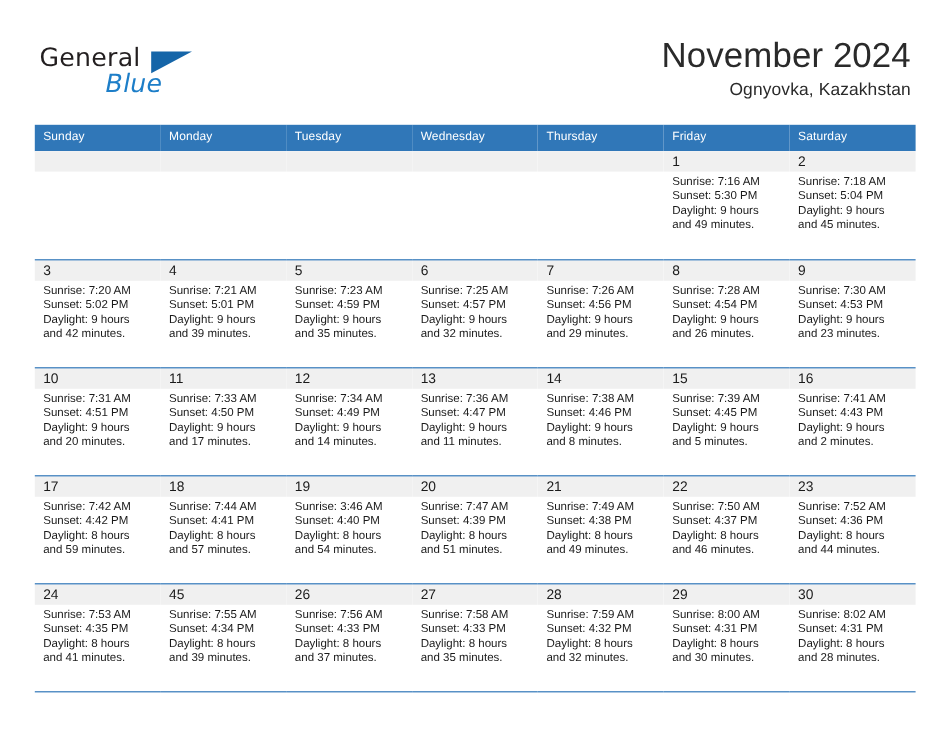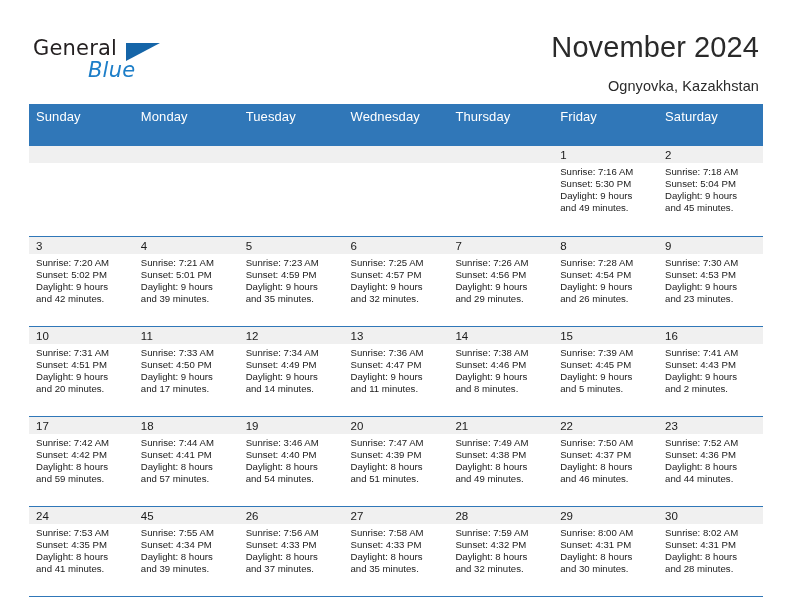--- a/index.html
+++ b/index.html
@@ -76,42 +76,42 @@
     font-weight: normal;
     color: #2a2a2a;
     line-height: 34px;
     letter-spacing: 0.1px;
     text-align: right;
   }
   .location {
     font-size: 14.5px;
     color: #2a2a2a;
     line-height: 20px;
-    margin-top: 12px;
+    margin-top: 1px;
     letter-spacing: 0.1px;
   }
 
   
   .calendar {
     position: absolute;
     left: 29px;
     top: 104px;
     width: 734px;
     border-collapse: collapse;
     table-layout: fixed;
   }
   .calendar col { width: 104.857px; }
 
   thead th {
     background: #3077b8;
     color: #ffffff;
-    font-size: 13px;
+    font-size: 10px;
     font-weight: normal;
     text-align: left;
-    padding: 5px 0 22px 7px;
+    padding: 5px 0 6px 7px;
     letter-spacing: 0.1px;
     height: 20px;
     box-sizing: border-box;
   }
 
   tbody tr.week-row td {
     vertical-align: top;
     padding: 0;
     border-top: 1.4px solid #3077b8;
     height: 90px;

